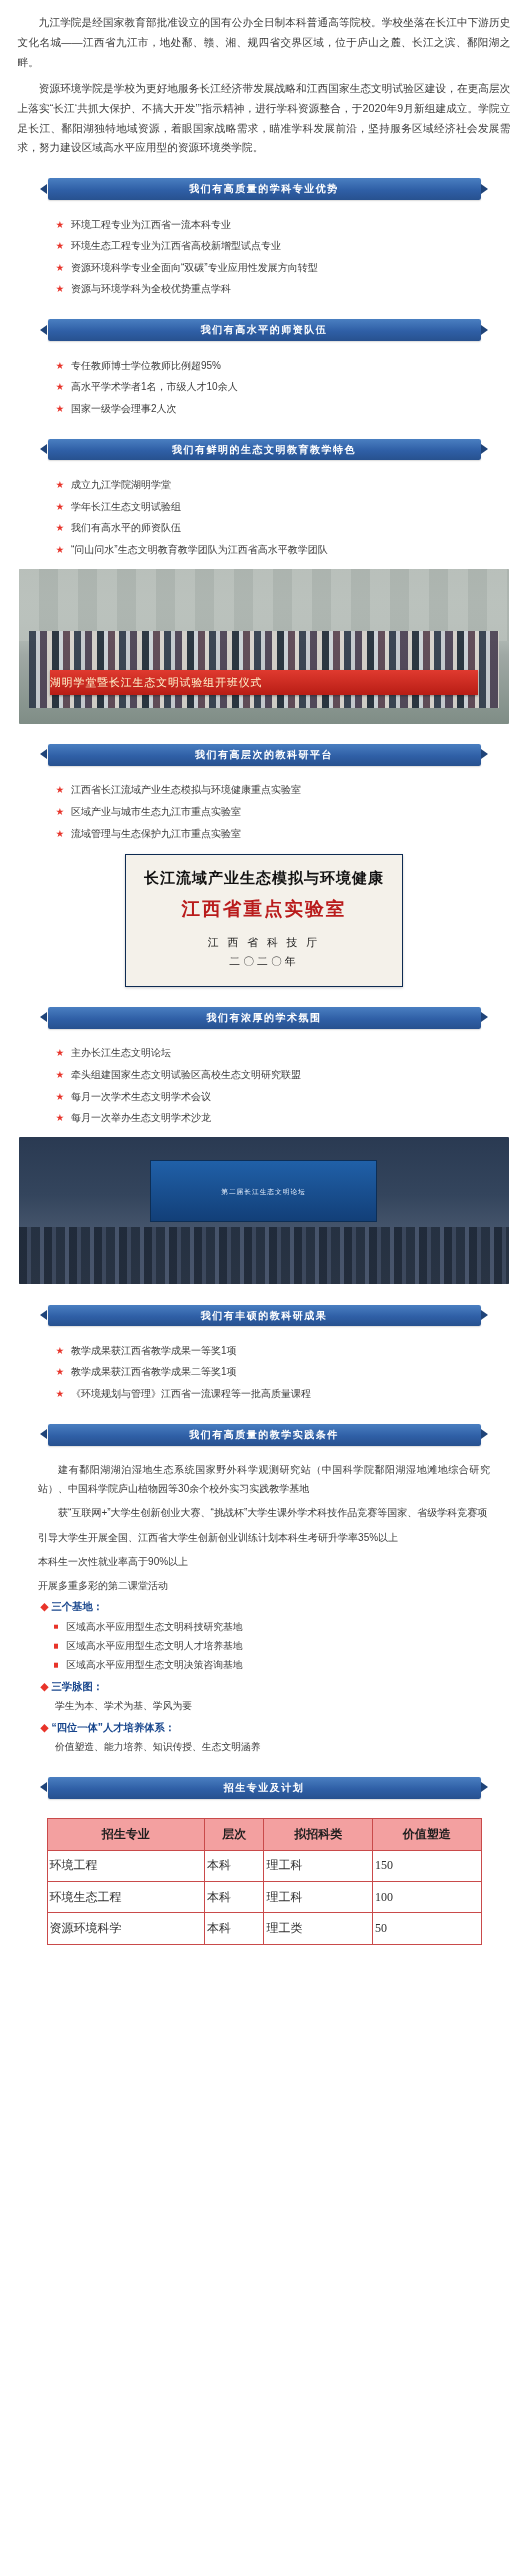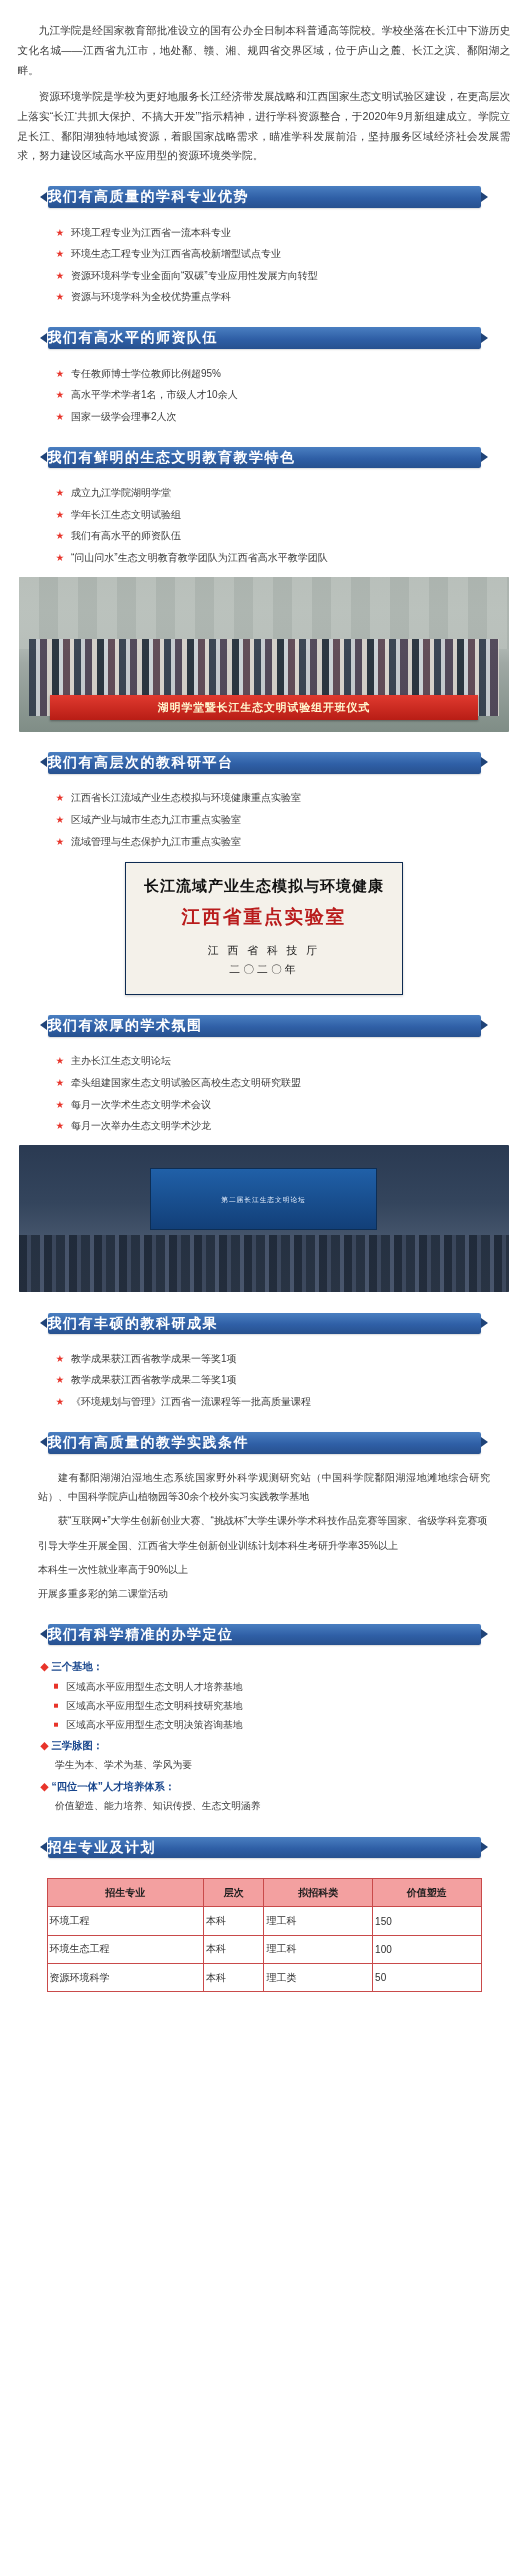--- a/index.html
+++ b/index.html
@@ -7,21 +7,21 @@
     margin: 0; padding: 0;
     background: #ffffff;
   }
   body {
     width: 528px;
     font-family: "Liberation Sans", sans-serif;
     color: #333;
   }
   .page {
     width: 528px;
-    margin: 8px auto;
+    margin: 0 auto;
     padding: 13.4px 17.5px 20.6px 17.5px;
     background: #ffffff;
   }
   .intro p {
     font-size: 10.6px;
     line-height: 1.85;
     color: #3a3a3a;
     margin: 0 0 7.2px 0;
     text-align: justify;
     text-indent: 2em;
@@ -56,22 +56,23 @@
   }
   .banner .bar:after {
     right: -7.2px;
     border-left: 7.2px solid #1f4378;
   }
   .banner .label {
     position: absolute;
     left: 0; right: 0; top: 3.1px;
     height: 22px;
     line-height: 21.6px;
+    text-align: center;
     color: #ffffff;
-    font-size: 14px;
+    font-size: 10px;
     font-weight: bold;
     letter-spacing: 1.5px;
     z-index: 3;
   }
   
   .bullets {
     margin: 0 0 3.1px 0;
     padding: 0 15.5px 0 38px;
     list-style: none;
   }
@@ -125,27 +126,27 @@
     background:
       repeating-linear-gradient(90deg,
         #2f3a4a 0 7.2px, #c8cdd2 7.2px 11.3px,
         #4a3f52 11.3px 18.5px, #d7d2cb 18.5px 23px,
         #1f2a36 23px 30px, #cfd5da 30px 34px,
         #5a4350 34px 41px, #dcd7d0 41px 45px);
     opacity: .9;
   }
   .photo-1 .banner-red {
     position: absolute;
-    left: 31px; right: 31px; bottom: 12px; height: 25px;
+    left: 31px; right: 31px; bottom: 29px; height: 25px;
     background: linear-gradient(180deg,#e03a2f,#b81d15);
     color: #fff8d0;
     font-size: 10.8px;
-    font-weight: bold;
+    font-weight: normal;
     letter-spacing: 1px;
-    text-align: center;
+    text-align: left;
     line-height: 25px;
     box-shadow: 0 1px 2.1px rgba(0,0,0,.35);
   }
   .photo-2 {
     height: 147px;
     background:
       linear-gradient(180deg,#2a3a52 0%, #34455d 40%, #4a5a70 70%, #6b7384 100%);
   }
   .photo-2 .screen {
     position: absolute; left: 131px; top: 23px; width: 227px; height: 62px;
@@ -231,21 +232,22 @@
     line-height: 1.9;
     color: #3a3a3a;
     margin: 1px 0 5.2px 14.4px;
   }
 
   
   .tbl-wrap { padding: 5.2px 29px 0 29px; }
   table.plan {
     width: 100%;
     border-collapse: collapse;
-    font-size: 10px;
+    font-size: 12px;
+    font-family: Liberation Serif, serif;
   }
   table.plan th {
     background: #f3a0a0;
     color: #1d1d1d;
     font-weight: bold;
     border: 1px solid #c94a4a;
     padding: 6.7px 2.1px;
     text-align: center;
   }
   table.plan td {
@@ -354,31 +356,27 @@
     <div class="label">我们有高质量的教学实践条件</div>
   </div>
   <div class="para-block">
     <p class="indent">建有鄱阳湖湖泊湿地生态系统国家野外科学观测研究站（中国科学院鄱阳湖湿地滩地综合研究站）、中国科学院庐山植物园等30余个校外实习实践教学基地</p>
     <p class="indent">获“互联网+”大学生创新创业大赛、“挑战杯”大学生课外学术科技作品竞赛等国家、省级学科竞赛项</p>
     <p>引导大学生开展全国、江西省大学生创新创业训练计划本科生考研升学率35%以上</p>
     <p>本科生一次性就业率高于90%以上</p>
     <p>开展多重多彩的第二课堂活动</p>
   </div>
 
-  <div class="banner">
-    <div class="bar"></div>
-    <div class="label">我们有科学精准的办学定位</div>
-  </div>
   <div class="pos-list">
     <div class="head">
       <span class="dia">◆</span><span>三个基地：</span>
     </div>
     <ul>
+      <li><span class="sq"></span><span>区域高水平应用型生态文明科技研究基地</span></li>
       <li><span class="sq"></span><span>区域高水平应用型生态文明人才培养基地</span></li>
-      <li><span class="sq"></span><span>区域高水平应用型生态文明科技研究基地</span></li>
       <li><span class="sq"></span><span>区域高水平应用型生态文明决策咨询基地</span></li>
     </ul>
     <div class="head">
       <span class="dia">◆</span><span>三学脉图：</span>
     </div>
     <div class="plain">学生为本、学术为基、学风为要</div>
     <div class="head">
       <span class="dia">◆</span><span>“四位一体”人才培养体系：</span>
     </div>
     <div class="plain">价值塑造、能力培养、知识传授、生态文明涵养</div>

